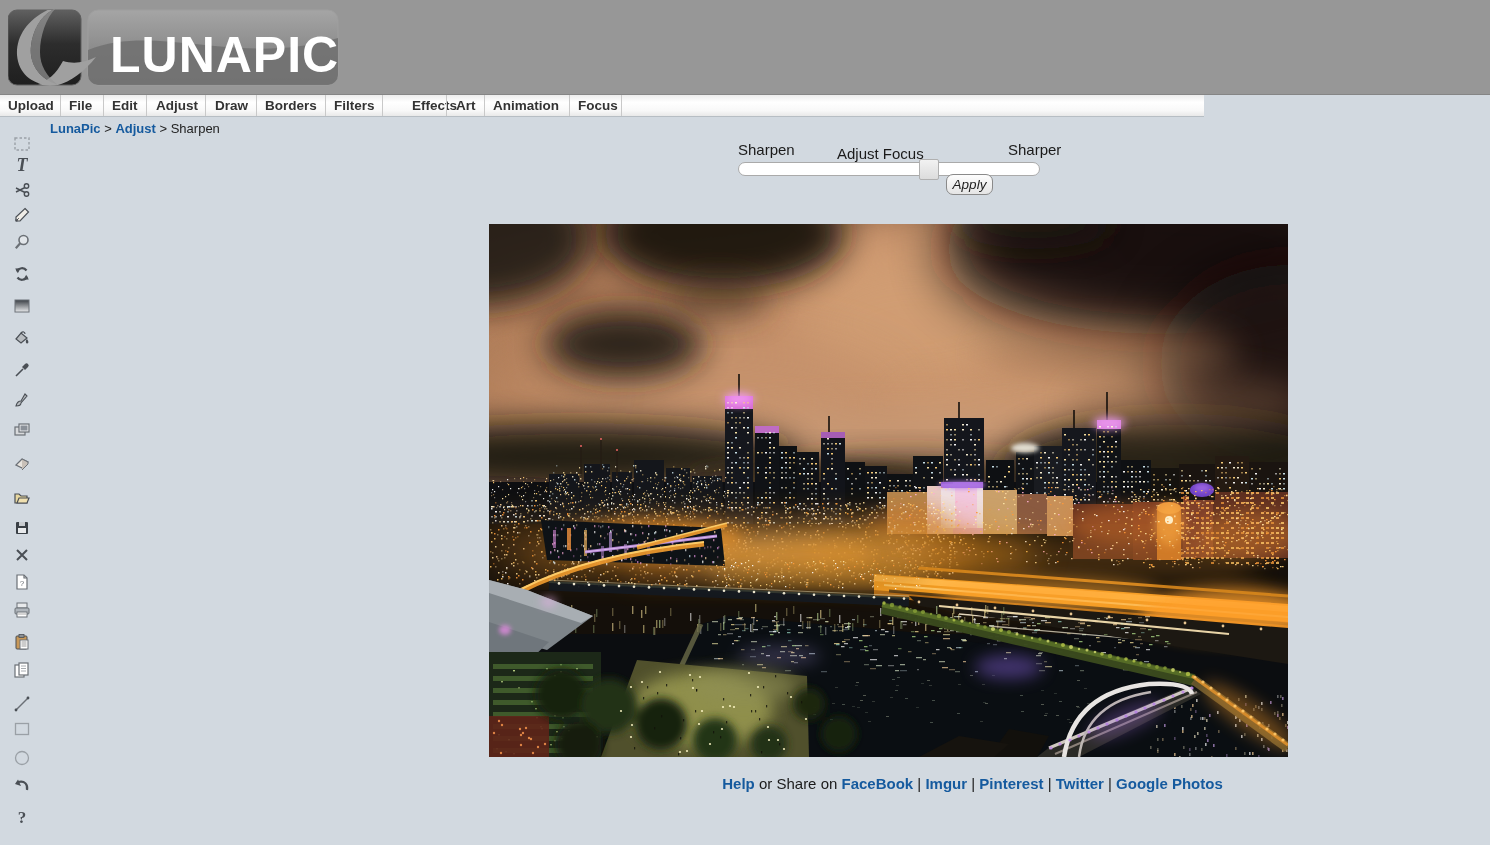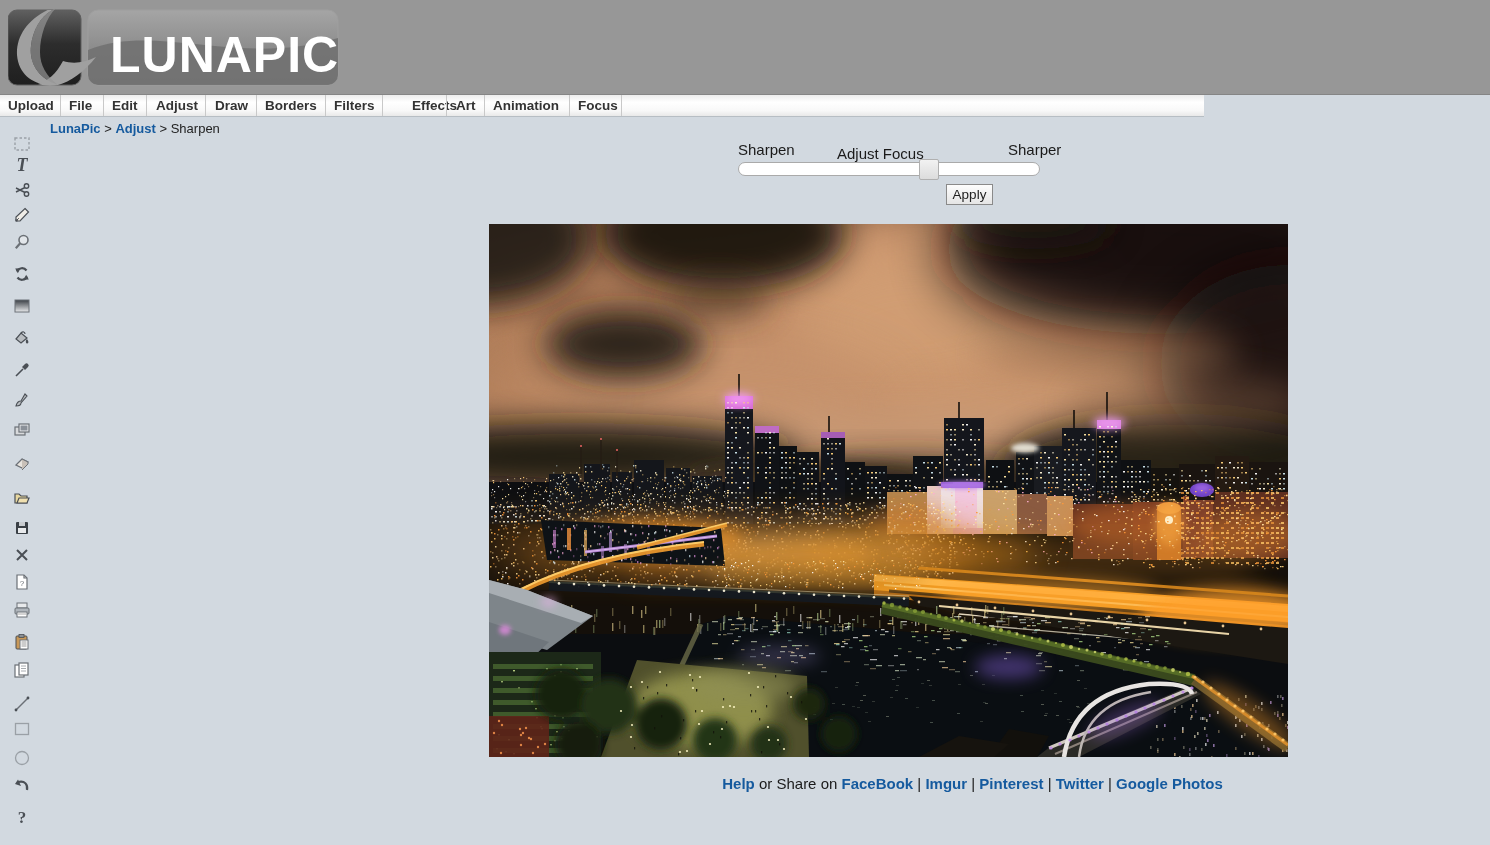--- a/index.html
+++ b/index.html
@@ -181,21 +181,21 @@
       <text x="9" y="14.5" text-anchor="middle" font-family="Liberation Serif,serif" font-size="17" font-weight="bold" fill="#4a4f55">?</text>
     </svg></div>
 
 <div class="abs" style="left:738px;top:141px;width:302px;font-size:15px;color:#1a1a1a;">
 <span class="abs" style="left:0;top:0;">Sharpen</span>
 <span class="abs" style="left:99px;top:4px;">Adjust Focus</span>
 <span class="abs" style="left:252px;top:0;margin-left:18px;">Sharper</span>
 </div>
 <div class="abs" style="left:738px;top:162px;width:300px;height:12px;background:#ffffff;border:1px solid #aaa;border-radius:7px;"></div>
 <div class="abs" style="left:919px;top:159px;width:18px;height:19px;background:linear-gradient(#f2f2f2,#dcdcdc);border:1px solid #b0b0b0;border-radius:2px;"></div>
-<div class="abs" style="left:946px;top:184px;width:45px;height:19px;background:linear-gradient(#fdfdfd,#e5e5e5);border:1px solid #8a8a8a;border-radius:0;text-align:center;font-size:13.5px;color:#222;line-height:19px;">Apply</div>
+<div class="abs" style="left:946px;top:174px;width:45px;height:19px;background:linear-gradient(#fdfdfd,#e5e5e5);border:1px solid #8a8a8a;border-radius:7px;text-align:center;font-size:13.5px;color:#222;line-height:19px;font-style:italic;">Apply</div>
 
 <div class="abs" style="left:489px;top:224px;width:799px;height:533px;">
     <svg width="799" height="533" viewBox="0 0 799 533" style="display:block">
 <defs>
 <filter id="b28" x="-60%" y="-60%" width="220%" height="220%">
           <feGaussianBlur stdDeviation="28"></feGaussianBlur>
         </filter>
 <filter id="b16" x="-60%" y="-60%" width="220%" height="220%">
           <feGaussianBlur stdDeviation="16"></feGaussianBlur>
         </filter>

